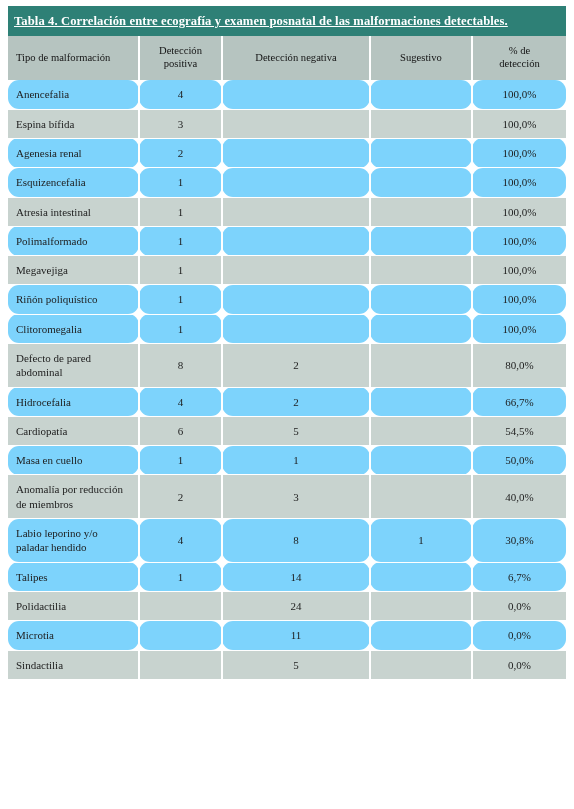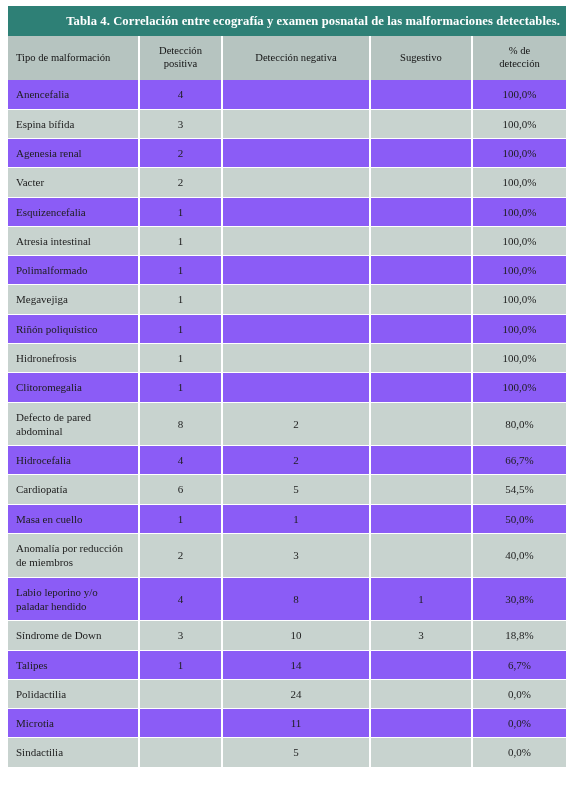--- a/index.html
+++ b/index.html
@@ -16,24 +16,25 @@
   #table-wrap {
     width: 574px;
     box-sizing: border-box;
     padding: 6px 8px 0 8px;
   }
   .caption-bar {
     background: #2e8076;
     color: #ffffff;
     font-weight: bold;
     font-size: 12.6px;
-    text-align: right;
+    text-align: left;
     padding: 8px 6px 8px 6px;
     letter-spacing: 0.1px;
     line-height: 1.15;
+    text-decoration: underline;
   }
   table.data {
     width: 100%;
     border-collapse: collapse;
     table-layout: fixed;
     font-size: 11px;
     color: #1d1d1d;
   }
   table.data col.c0 { width: 131px; }
   table.data col.c1 { width: 83px; }
@@ -63,21 +64,21 @@
     vertical-align: middle;
     line-height: 1.3;
     font-size: 11px;
   }
   tbody td:last-child { border-right: none; margin-top: 46px; }
   tbody td.name {
     text-align: left;
     padding-left: 8px;
     padding-right: 6px;
   }
-  tbody tr.odd td { background: #8b5cf6; }
+  tbody tr.odd td { background: #7dd3fc; border-radius: 11px; }
   tbody tr.even td { background: #c8d3cf; }
 </style>
 </head>
 <body>
 
 <div id="table-wrap">
 
   <div class="caption-bar">Tabla 4. Correlación entre ecografía y examen posnatal de las malformaciones detectables.</div>
 
   <table class="data">
@@ -115,27 +116,20 @@
           <td></td>
           <td>100,0%</td>
         </tr>
         <tr class="odd">
           <td class="name">Agenesia renal</td>
           <td>2</td>
           <td></td>
           <td></td>
           <td>100,0%</td>
         </tr>
-        <tr class="even">
-          <td class="name">Vacter</td>
-          <td>2</td>
-          <td></td>
-          <td></td>
-          <td>100,0%</td>
-        </tr>
         <tr class="odd">
           <td class="name">Esquizencefalia</td>
           <td>1</td>
           <td></td>
           <td></td>
           <td>100,0%</td>
         </tr>
         <tr class="even">
           <td class="name">Atresia intestinal</td>
           <td>1</td>
@@ -152,27 +146,20 @@
         </tr>
         <tr class="even">
           <td class="name">Megavejiga</td>
           <td>1</td>
           <td></td>
           <td></td>
           <td>100,0%</td>
         </tr>
         <tr class="odd">
           <td class="name">Riñón poliquístico</td>
-          <td>1</td>
-          <td></td>
-          <td></td>
-          <td>100,0%</td>
-        </tr>
-        <tr class="even">
-          <td class="name">Hidronefrosis</td>
           <td>1</td>
           <td></td>
           <td></td>
           <td>100,0%</td>
         </tr>
         <tr class="odd">
           <td class="name">Clitoromegalia</td>
           <td>1</td>
           <td></td>
           <td></td>
@@ -213,27 +200,20 @@
           <td></td>
           <td>40,0%</td>
         </tr>
         <tr class="odd">
           <td class="name">Labio leporino y/o paladar hendido</td>
           <td>4</td>
           <td>8</td>
           <td>1</td>
           <td>30,8%</td>
         </tr>
-        <tr class="even">
-          <td class="name">Síndrome de Down</td>
-          <td>3</td>
-          <td>10</td>
-          <td>3</td>
-          <td>18,8%</td>
-        </tr>
         <tr class="odd">
           <td class="name">Talipes</td>
           <td>1</td>
           <td>14</td>
           <td></td>
           <td>6,7%</td>
         </tr>
         <tr class="even">
           <td class="name">Polidactilia</td>
           <td></td>

